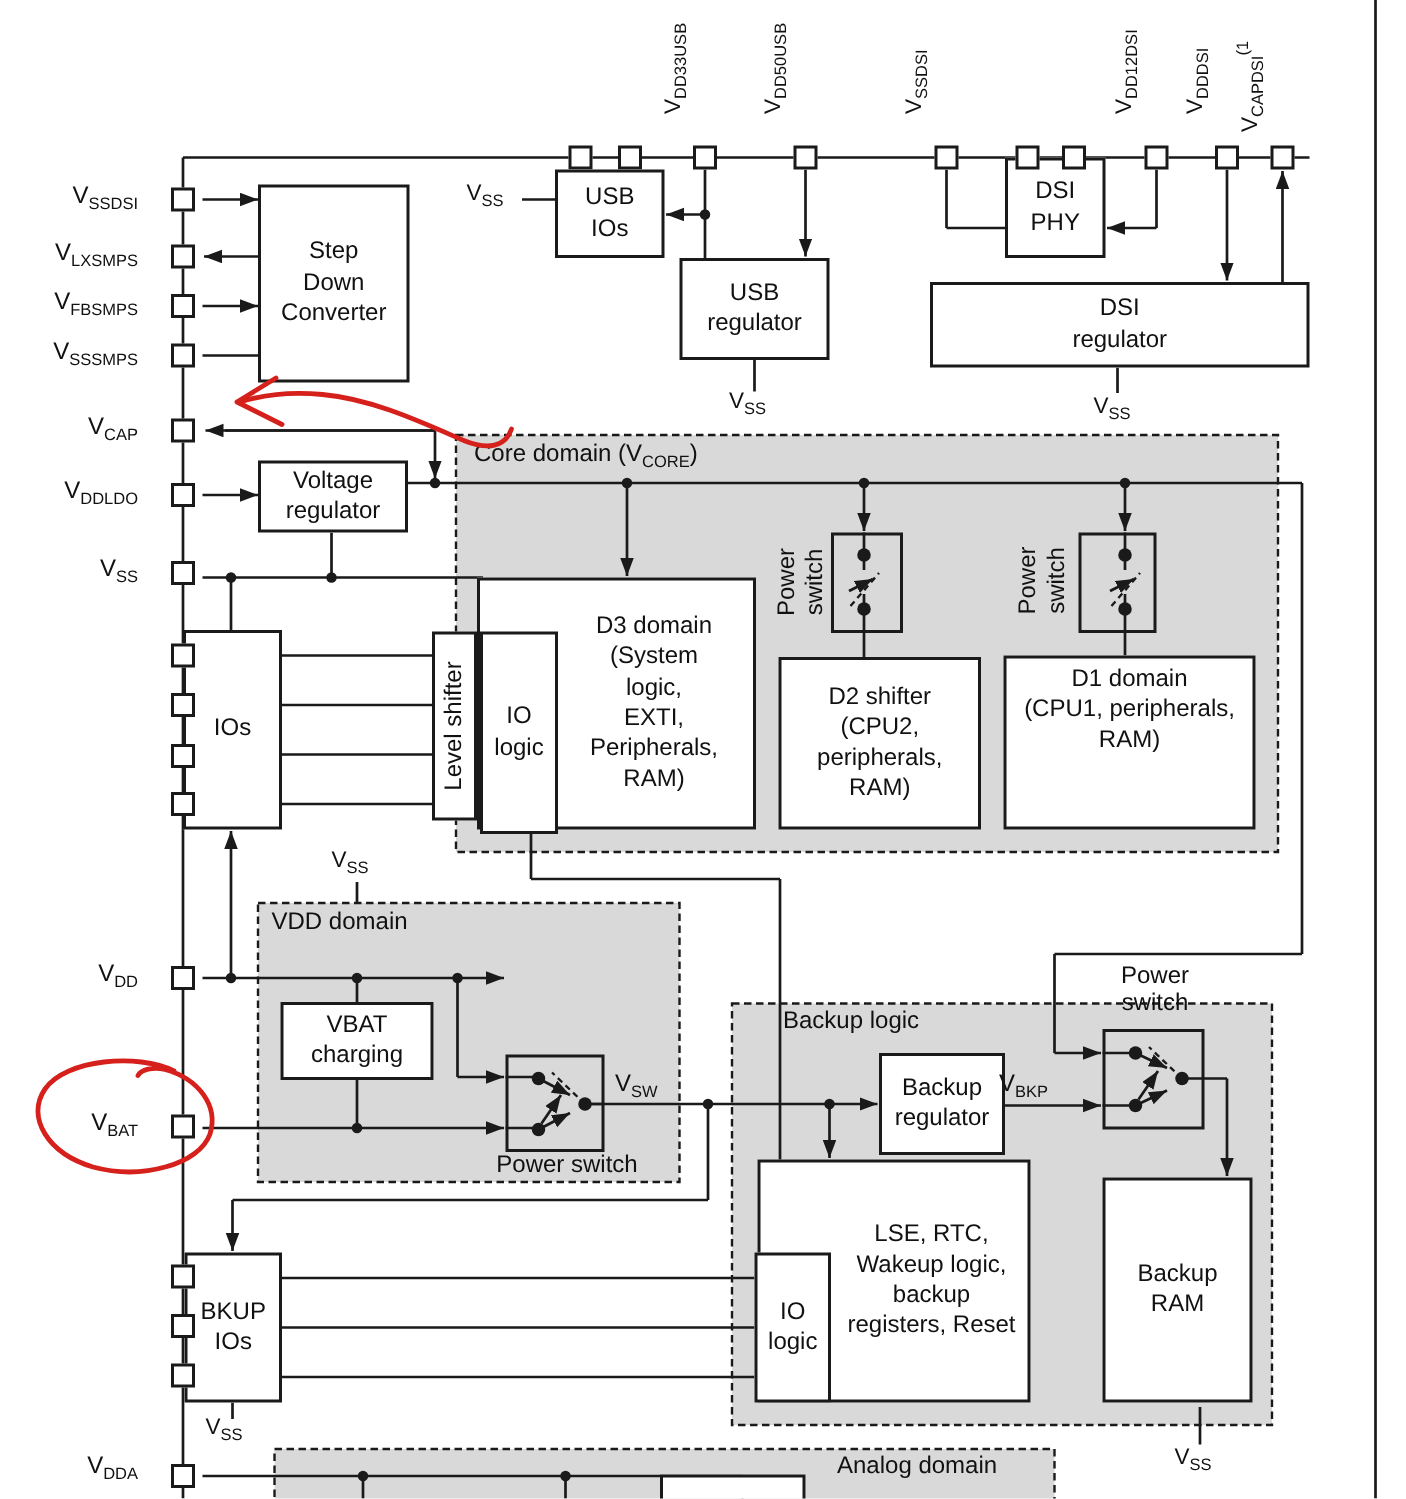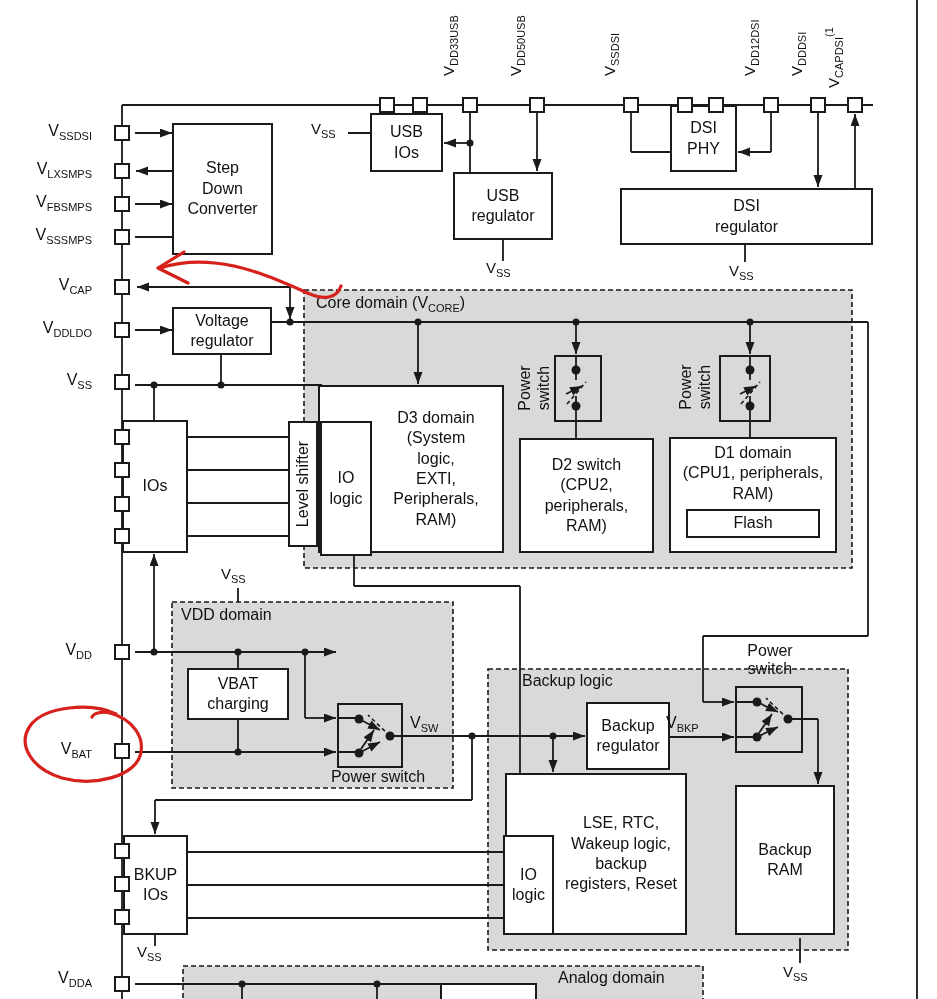--- a/index.html
+++ b/index.html
@@ -163,28 +163,27 @@
   <div class="blk" style="left:318px;top:385px;width:186px;height:168px;padding-left:50px">D3 domain
 (System
 logic,
 EXTI,
 Peripherals,
 RAM)</div>
   <div class="blk" style="left:320px;top:421px;width:52px;height:135px">IO
 logic</div>
   <div class="blk" style="left:554px;top:355px;width:48px;height:67px;background:transparent"></div>
   <div class="blk" style="left:719px;top:355px;width:52px;height:67px;background:transparent"></div>
-  <div class="blk" style="left:519px;top:438px;width:135px;height:115px">D2 switch
+  <div class="blk" style="left:519px;top:438px;width:135px;height:115px">D2 shifter
 (CPU2,
 peripherals,
 RAM)</div>
   <div class="blk" style="left:669px;top:437px;width:168px;height:116px;align-items:flex-start;padding-top:4px">D1 domain
 (CPU1, peripherals,
 RAM)</div>
-  <div class="blk" style="left:686px;top:509px;width:134px;height:29px">Flash</div>
   <div class="blk" style="left:187px;top:668px;width:102px;height:52px">VBAT
 charging</div>
   <div class="blk" style="left:337px;top:703px;width:66px;height:65px;background:transparent"></div>
   <div class="blk" style="left:586px;top:702px;width:84px;height:68px">Backup
 regulator</div>
   <div class="blk" style="left:735px;top:686px;width:68px;height:67px;background:transparent"></div>
   <div class="blk" style="left:505px;top:773px;width:182px;height:162px;padding-left:50px">LSE, RTC,
 Wakeup logic,
 backup
 registers, Reset</div>

